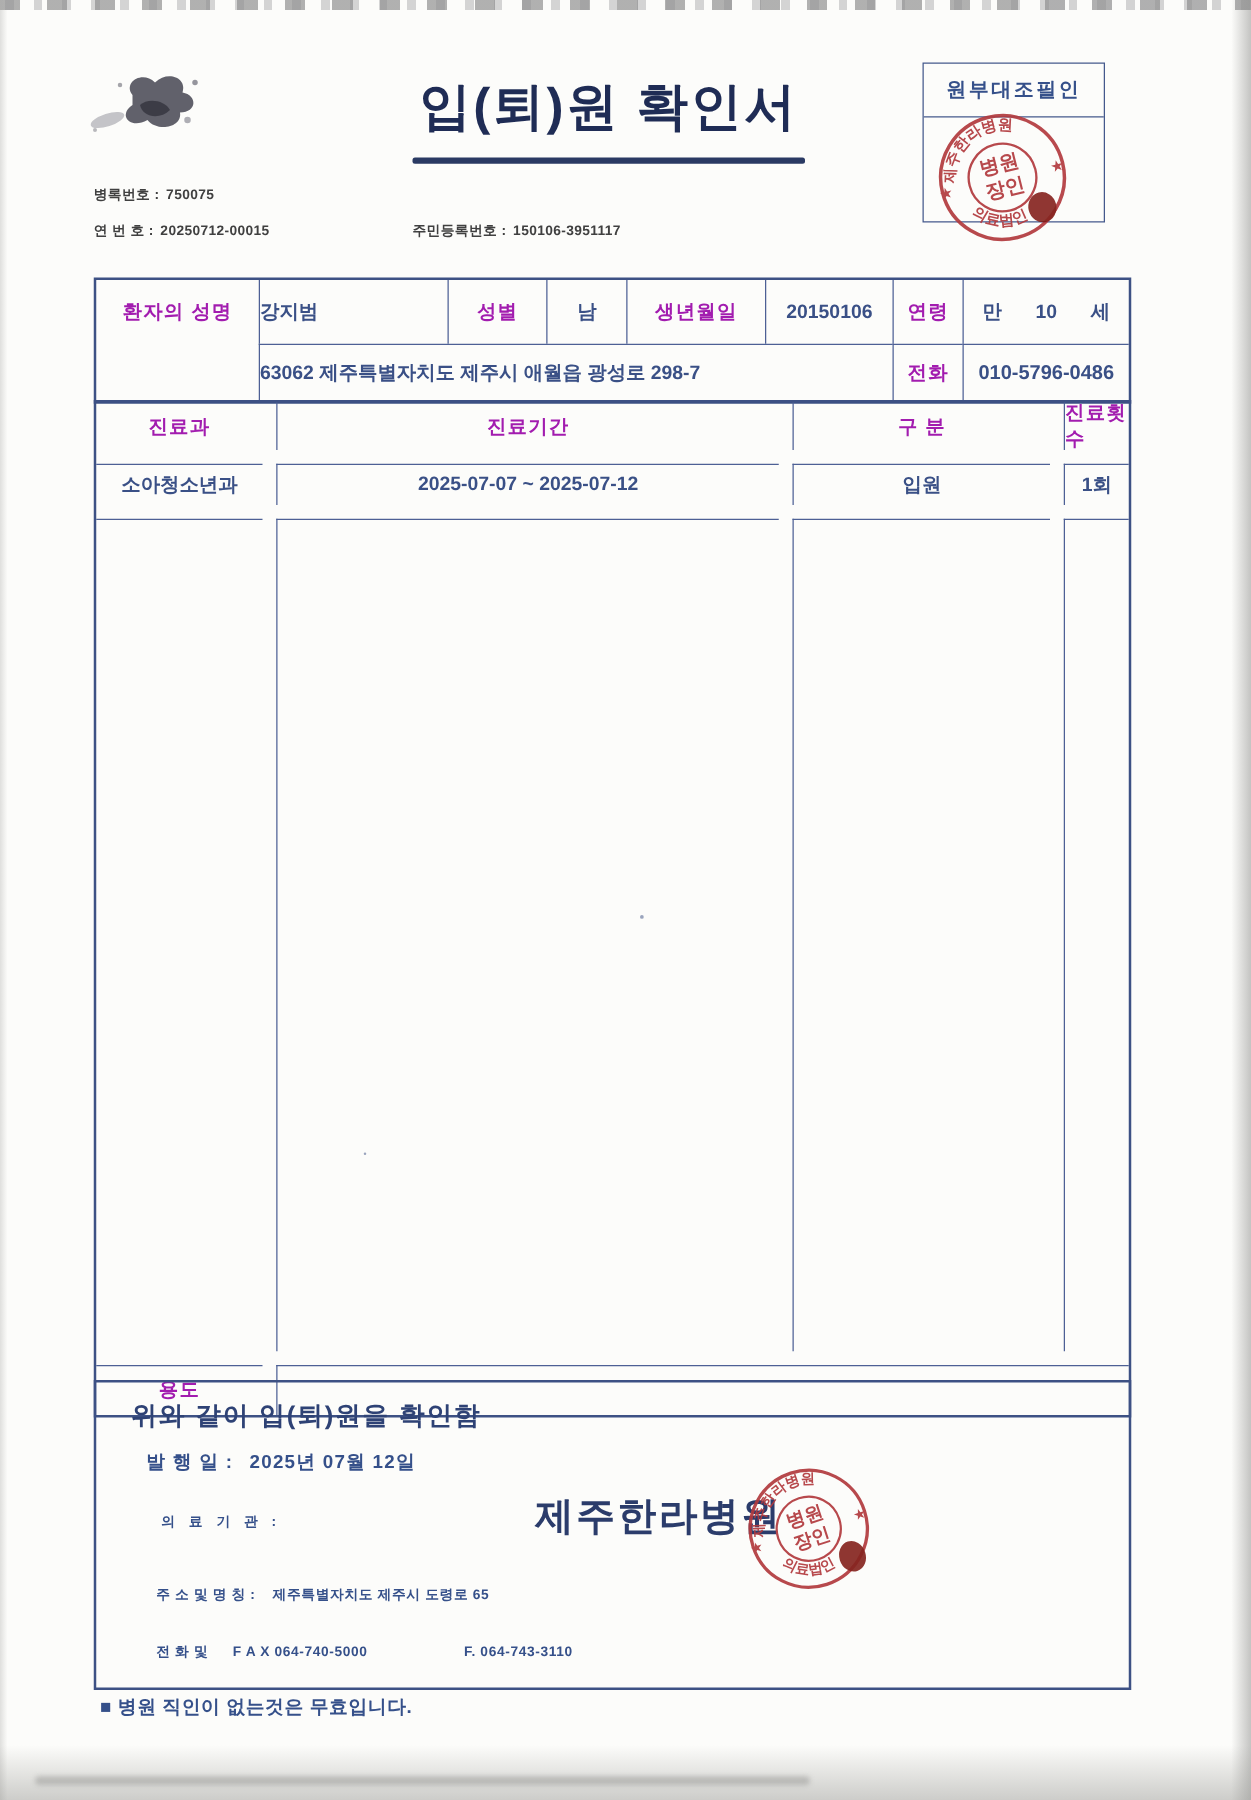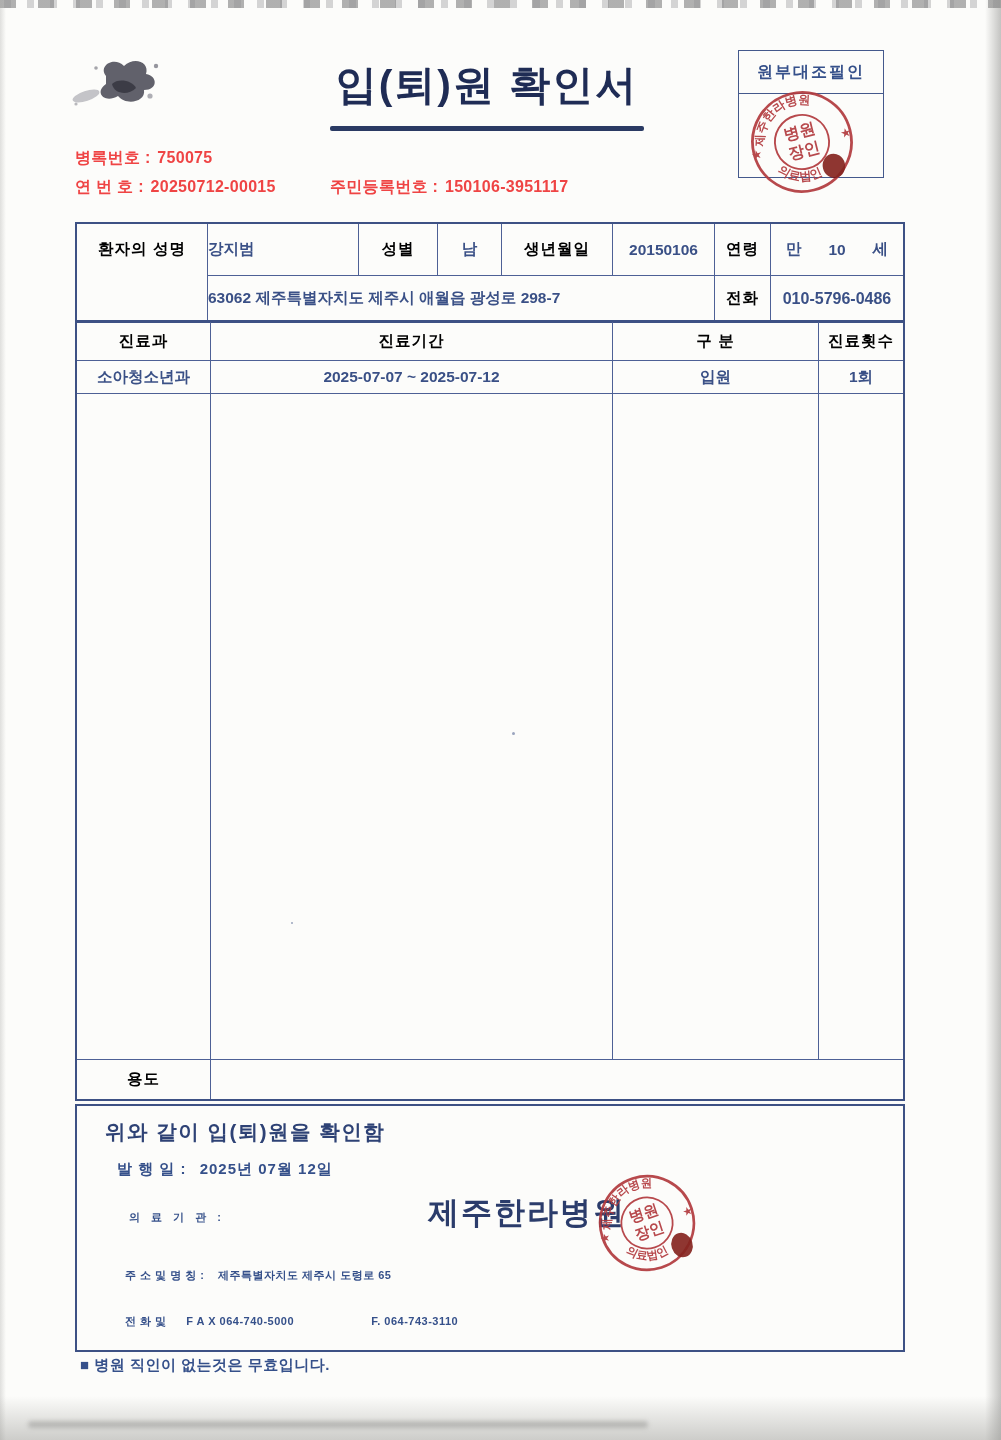--- a/index.html
+++ b/index.html
@@ -26,43 +26,43 @@
     background:rgba(118,118,116,.35); filter:blur(2px); border-radius:4px; }
   .speck { border-radius:50%; background:#9aa4bd; }
 
   
   .title { left:287px; top:58px; width:400px; text-align:center;
     font-size:41px; font-weight:700; color:#1f2c55; letter-spacing:2px; }
   .title-underline { left:330px; top:126px; width:314px; height:4.5px;
     background:#2a3a63; border-radius:2px; }
 
   
-  .meta { font-size:16px; font-weight:700; color:#ef4444; letter-spacing:.3px; }
+  .meta { font-size:11px; font-weight:700; color:#404040; letter-spacing:.3px; }
   .meta .val { font-weight:600; margin-left:2px; }
 
   
   .verify-box { left:738px; top:50px; width:146px; height:128px;
     border:1.5px solid #44598c; box-sizing:border-box; }
   .verify-label { height:42px; display:flex; align-items:center; justify-content:center;
     border-bottom:1.5px solid #44598c; font-size:16px; font-weight:700;
     letter-spacing:2px; color:#35508a; }
 
   
   .ptable { left:75px; top:222px; width:830px; display:grid;
     grid-template-columns:130px 151px 79px 64px 111px 102px 56px 1fr;
     grid-template-rows:51px 46px;
     border:2.5px solid #3d5184; box-sizing:border-box; background:transparent; }
   .ttable { left:75px; top:320px; width:830px; display:grid;
     grid-template-columns:133px 402px 206px 1fr;
     grid-template-rows:38px 33px 666px 40px;
-    border:2px solid #3d5184; box-sizing:border-box; }
+    border:2px solid #3d5184; box-sizing:border-box;gap:11px; }
   .c { border-left:1.5px solid #4d6095; border-top:1.5px solid #4d6095;
     display:flex; align-items:center; justify-content:center;
     font-size:15.5px; color:#3a5086; font-weight:600; box-sizing:border-box; min-width:0; }
-  .c.lab { font-weight:700; color:#000000; letter-spacing:1px; }
+  .c.lab { font-weight:700; color:#a21caf; letter-spacing:1px; }
   .c.nt { border-top:none; }
   .c.nl { border-left:none; }
   .c.left { justify-content:flex-start; }
   .c.age { justify-content:space-between; padding:0 15px; }
   .span5 { grid-column:2 / span 5; }
   .span3 { grid-column:2 / span 3; }
 
   
   .fbox { left:75px; top:1104px; width:830px; height:248px;
     border:2px solid #3d5184; box-sizing:border-box; }

